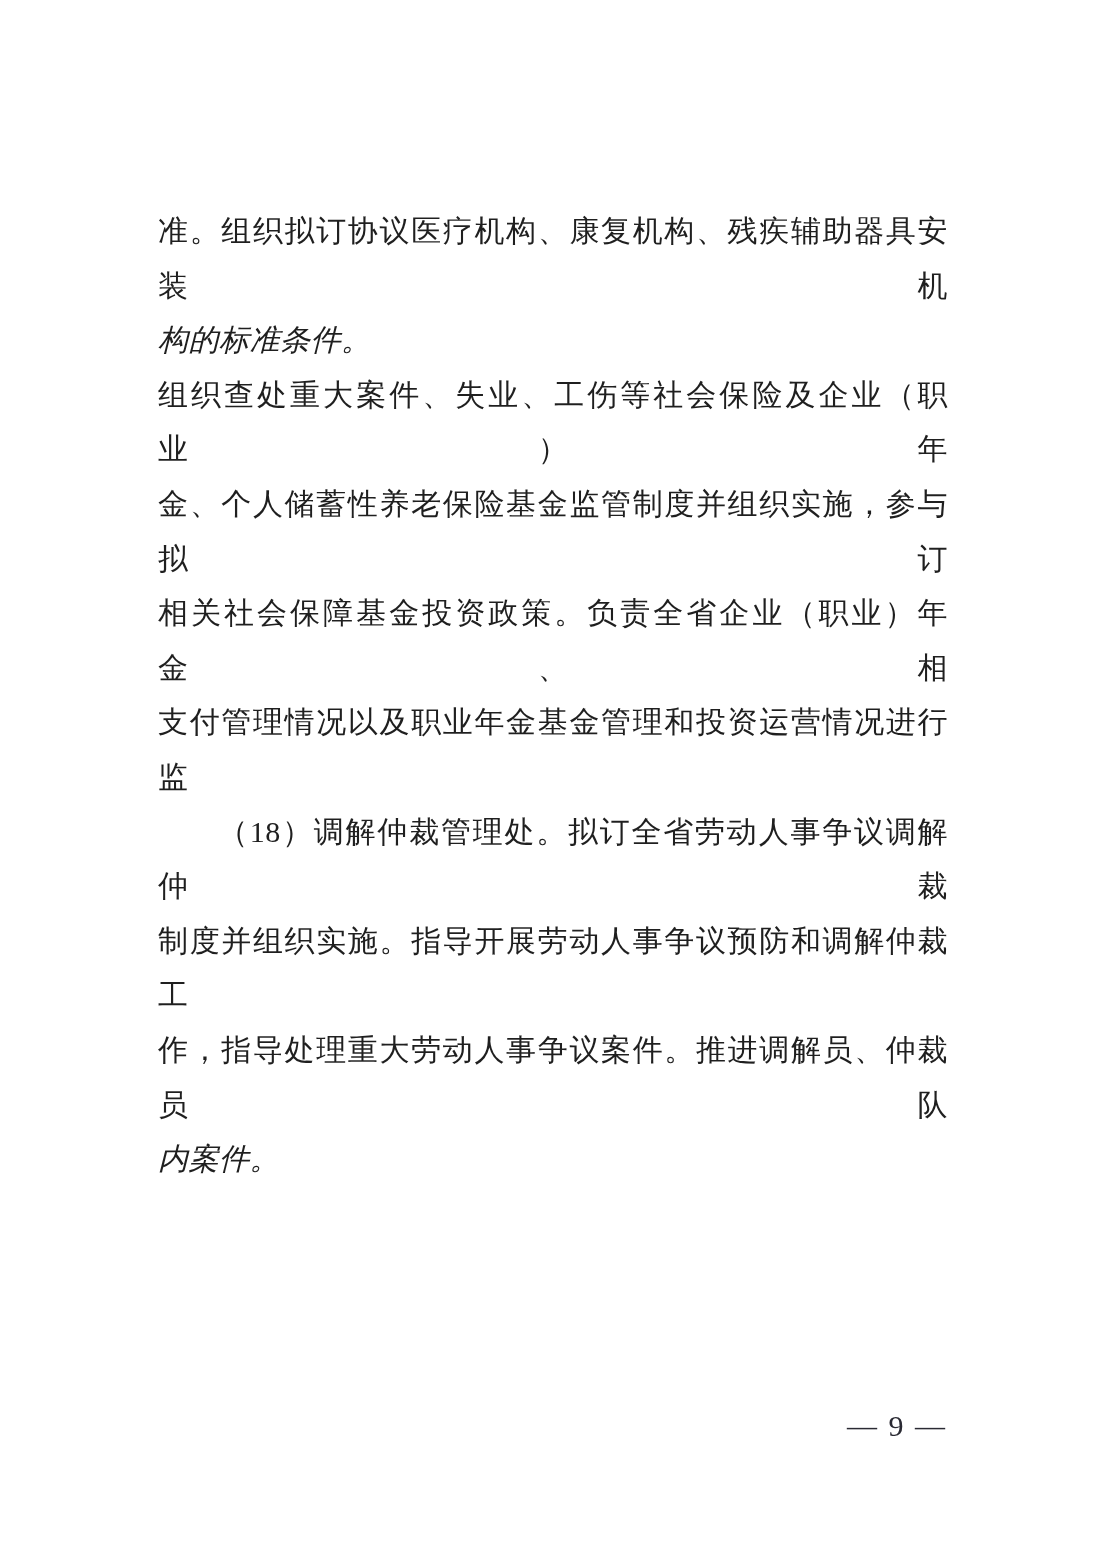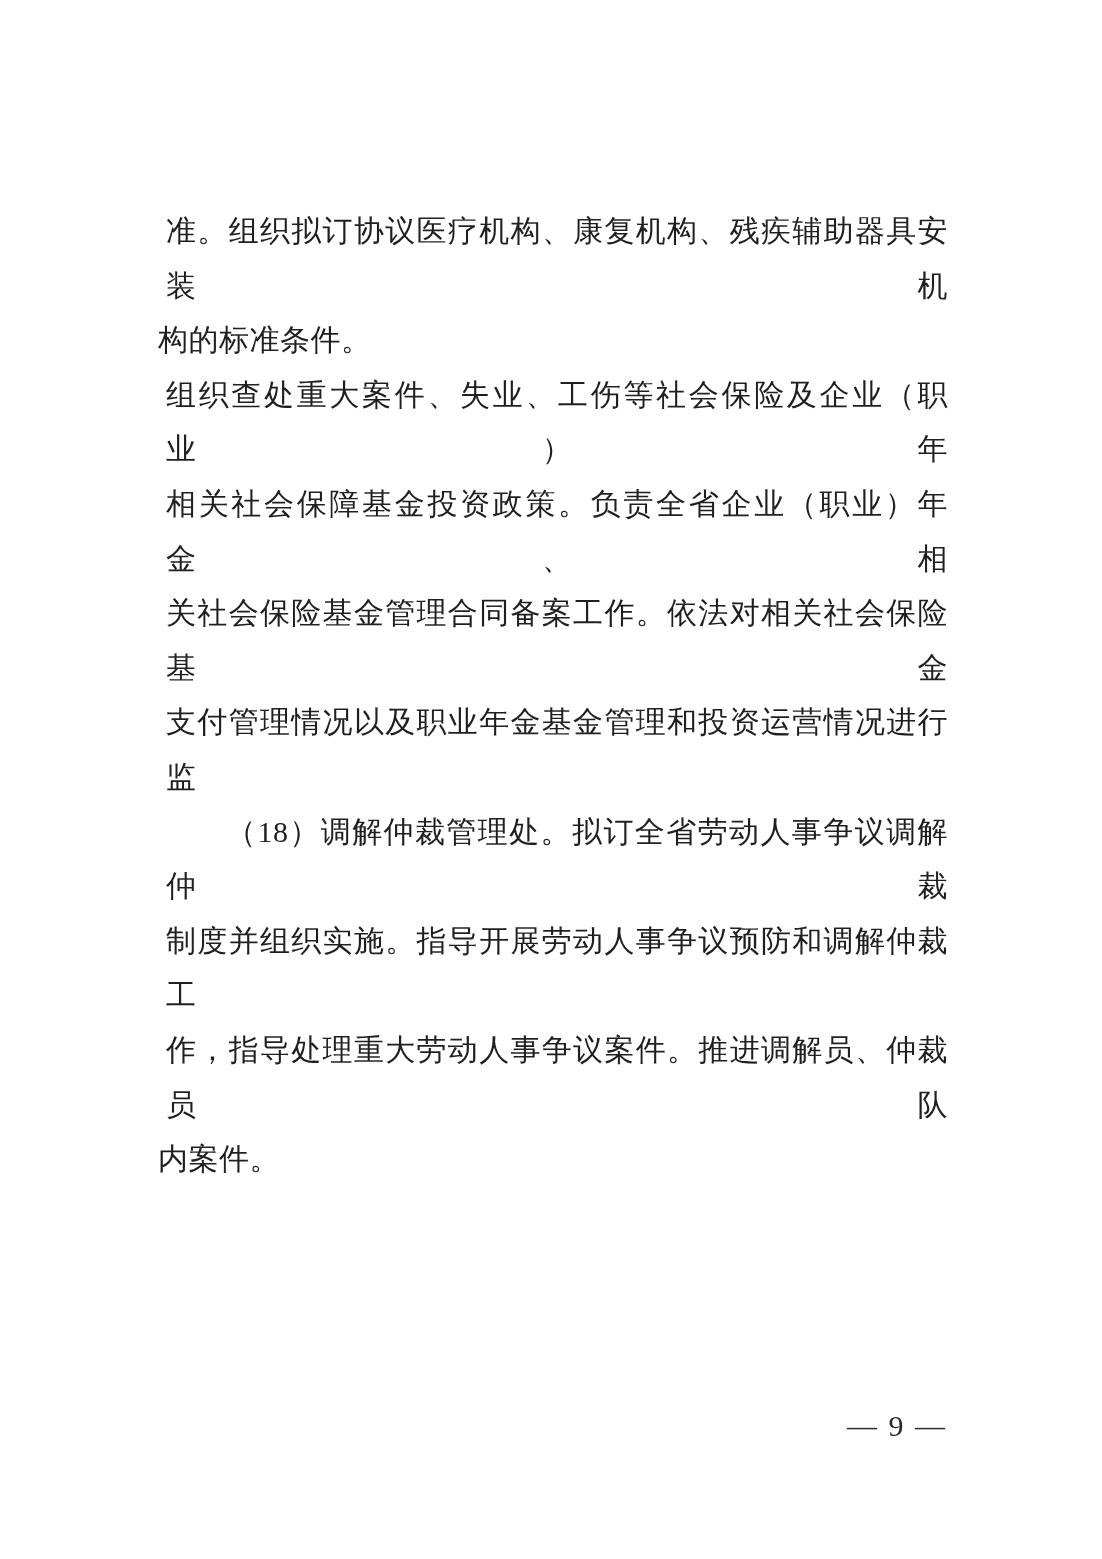--- a/index.html
+++ b/index.html
@@ -26,26 +26,26 @@
     font-size: 30px;
     line-height: 54.6px;
     white-space: nowrap;
     text-align: justify;
     letter-spacing: 0.5px;
   }
   .line.j {
     white-space: normal;
     text-align: justify;
     text-align-last: justify;
-    margin-left: 8px;
   }
   .line.end {
     white-space: normal;
     text-align: center;
     text-align-last: left;
+    font-style: italic;
   }
   .line.indent {
     text-indent: 2em;
   }
   .page-footer {
     position: absolute;
     top: 1408px;
     right: 155px;
     font-size: 30px;
     line-height: 36px;
@@ -54,22 +54,22 @@
   }
 </style>
 </head>
 <body>
 
 <div class="page" style="background: rgb(255, 255, 255); color: rgb(31, 31, 31);">
   <div class="doc-body">
       <div class="line j">准。组织拟订协议医疗机构、康复机构、残疾辅助器具安装机</div>
       <div class="line end">构的标准条件。</div>
       <div class="line j">组织查处重大案件、失业、工伤等社会保险及企业（职业）年</div>
+      <div class="line j">金、个人储蓄性养老保险基金监管制度并组织实施，参与拟订</div>
       <div class="line j">相关社会保障基金投资政策。负责全省企业（职业）年金、相</div>
-      <div class="line j">关社会保险基金管理合同备案工作。依法对相关社会保险基金</div>
       <div class="line j">支付管理情况以及职业年金基金管理和投资运营情况进行监</div>
       <div class="line j indent">（18）调解仲裁管理处。拟订全省劳动人事争议调解仲裁</div>
       <div class="line j">制度并组织实施。指导开展劳动人事争议预防和调解仲裁工</div>
       <div class="line j">作，指导处理重大劳动人事争议案件。推进调解员、仲裁员队</div>
       <div class="line end">内案件。</div>
     </div>
   <div class="page-footer">— 9 —</div>
 </div>
 
 </body></html>

